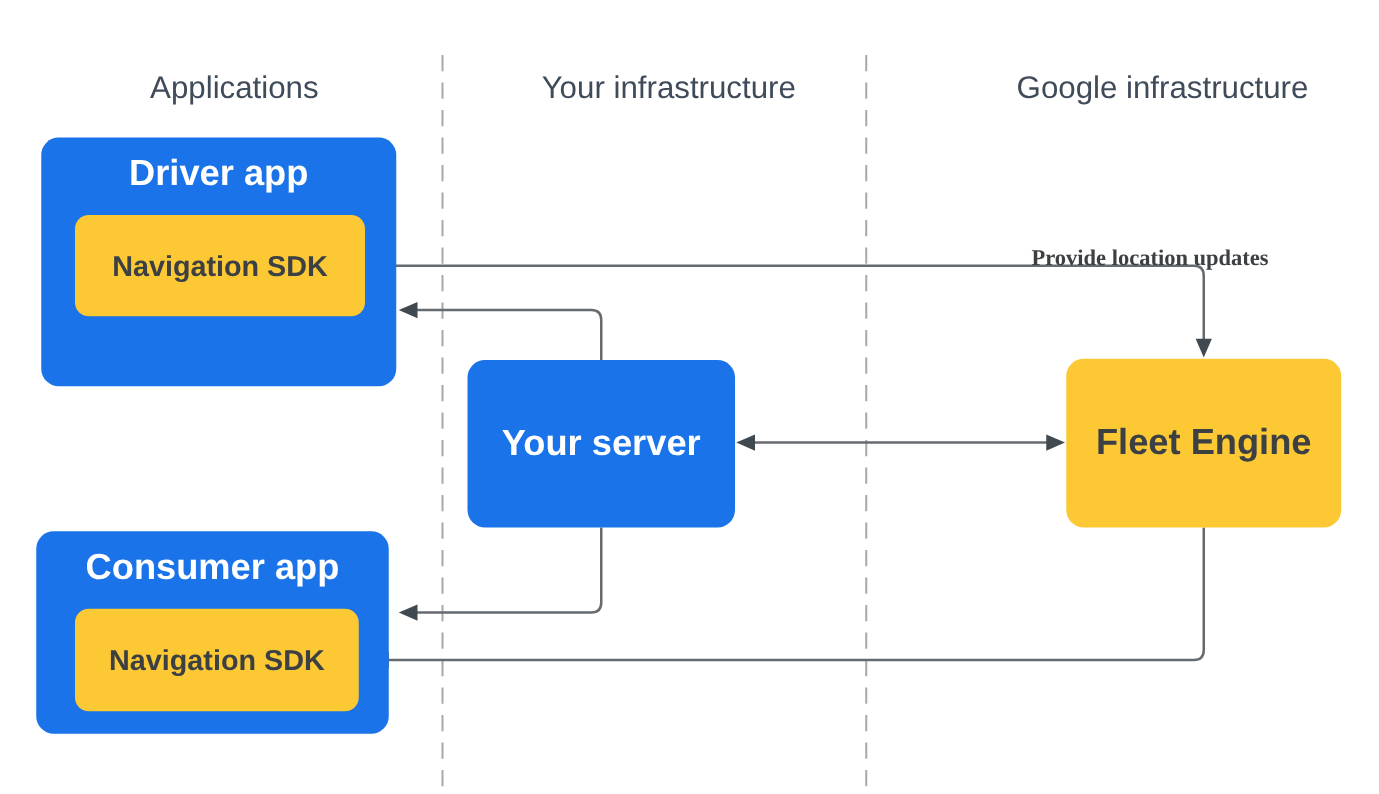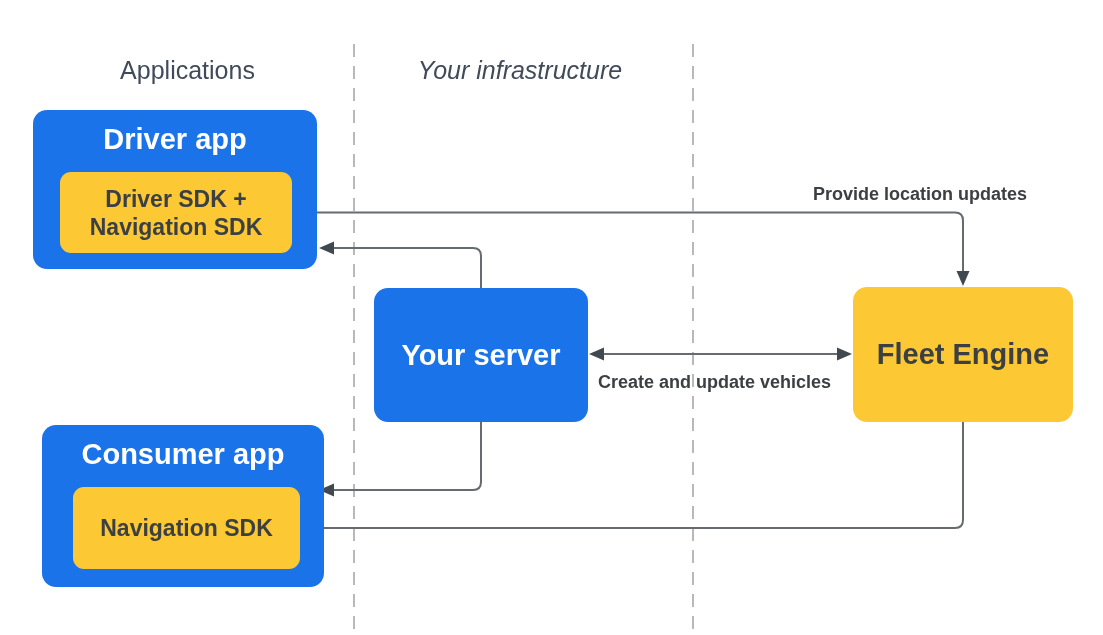--- a/index.html
+++ b/index.html
@@ -44,21 +44,22 @@
     font-size:18px;font-weight:700;color:var(--dark-text,#3c4043);
     line-height:26px;white-space:nowrap;
   }
 </style>
 </head>
 <body>
 
 <div class="stage">
 
   <div class="col-header" style="left:55px;width:265px;">Applications</div>
-  <div class="col-header" style="left:380px;width:280px;font-style:italic;">Your infrastructure</div>
+  <div class="col-header" style="left:395px;width:280px;">Your infrastructure</div>
+  <div class="col-header" style="left:775px;width:310px;">Google infrastructure</div>
 
   <svg class="svg-layer" viewBox="0 0 1103 635">
 
     <line x1="354" y1="24" x2="354" y2="626" stroke="#a5a8ac" stroke-width="1.6" stroke-dasharray="13 9"></line>
     <line x1="693" y1="24" x2="693" y2="626" stroke="#a5a8ac" stroke-width="1.6" stroke-dasharray="13 9"></line>
 
     <g>
       <path d="M293 192.5 H955 Q963 192.5 963 200.5 V252" fill="none" stroke="#666b70" stroke-width="2"></path>
       <polygon points="963,266 956.5,251 969.5,251" fill="#414950"></polygon>
     </g>
@@ -78,43 +79,41 @@
       <path d="M481 402 V462 Q481 470 473 470 H333" fill="none" stroke="#666b70" stroke-width="2"></path>
       <polygon points="319,470 334,463.5 334,476.5" fill="#414950"></polygon>
     </g>
 
     <g>
       <path d="M963 402 V500 Q963 508 955 508 H311" fill="none" stroke="#666b70" stroke-width="2"></path>
       <polygon points="296,508 311,501.5 311,514.5" fill="#414950"></polygon>
     </g>
   </svg>
 
-  <div class="node blue" style="left:33px;top:90px;width:284px;height:159px;">
+  <div class="node blue" style="left:33px;top:90px;width:284px;height:199px;">
     <div class="node-title" style="margin-top:13px;">Driver app</div>
     <div class="sdk-box" style="left:27px;top:62px;width:232px;height:81px;">
-      <div class="sdk-line">Driver SDK +</div>
       <div class="sdk-line">Navigation SDK</div>
     </div>
   </div>
 
-  <div class="node blue" style="left:42px;top:405px;width:282px;height:162px;">
+  <div class="node blue" style="left:29px;top:405px;width:282px;height:162px;">
     <div class="node-title" style="margin-top:13px;">Consumer app</div>
     <div class="sdk-box" style="left:31px;top:62px;width:227px;height:82px;">
       <div class="sdk-line">Navigation SDK</div>
     </div>
   </div>
 
   <div class="node blue" style="left:374px;top:268px;width:214px;height:134px;">
     <div class="center-title on-blue">Your server</div>
   </div>
 
   <div class="node yellow" style="left:853px;top:267px;width:220px;height:135px;">
     <div class="center-title on-yellow">Fleet Engine</div>
   </div>
 
-  <div class="edge-label centered" style="left:790px;top:164px;width:260px;">Provide location updates</div>
+  <div class="edge-label centered" style="left:790px;top:176px;width:260px;font-family:Liberation Serif, serif;">Provide location updates</div>
 
   <div class="edge-label-stack" style="left:598px;top:349px;">
-    <div class="edge-label-line">Create and update vehicles</div>
   </div>
 
 
 </div>
 
 </body></html>

